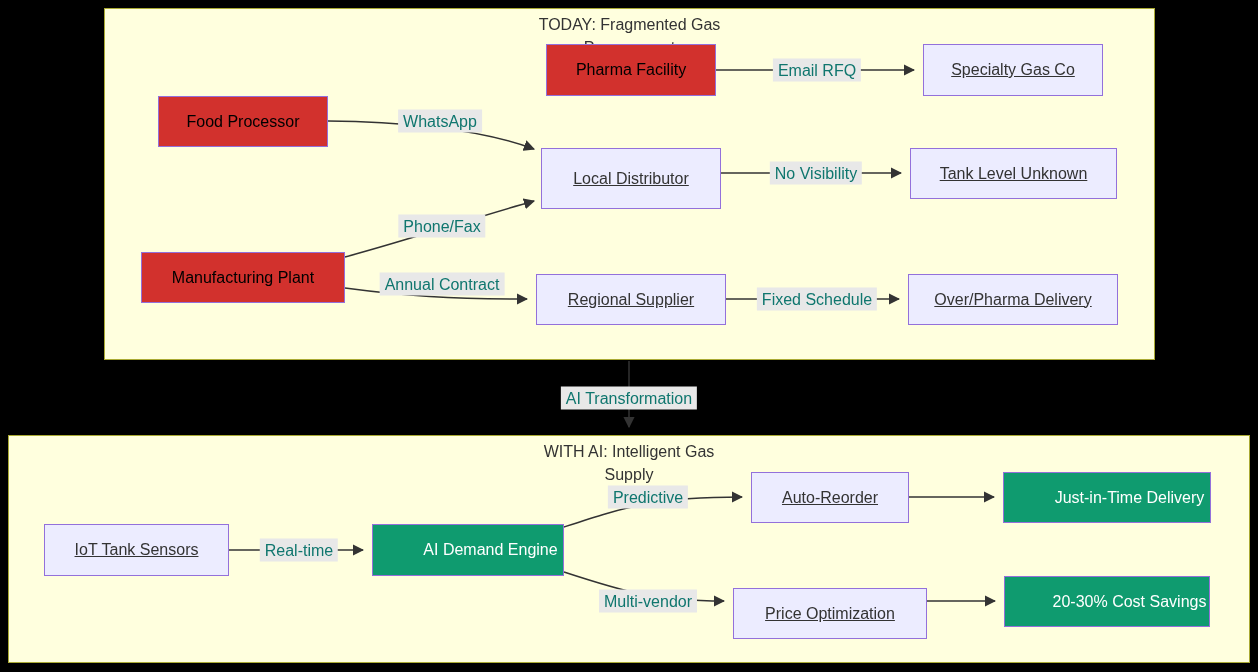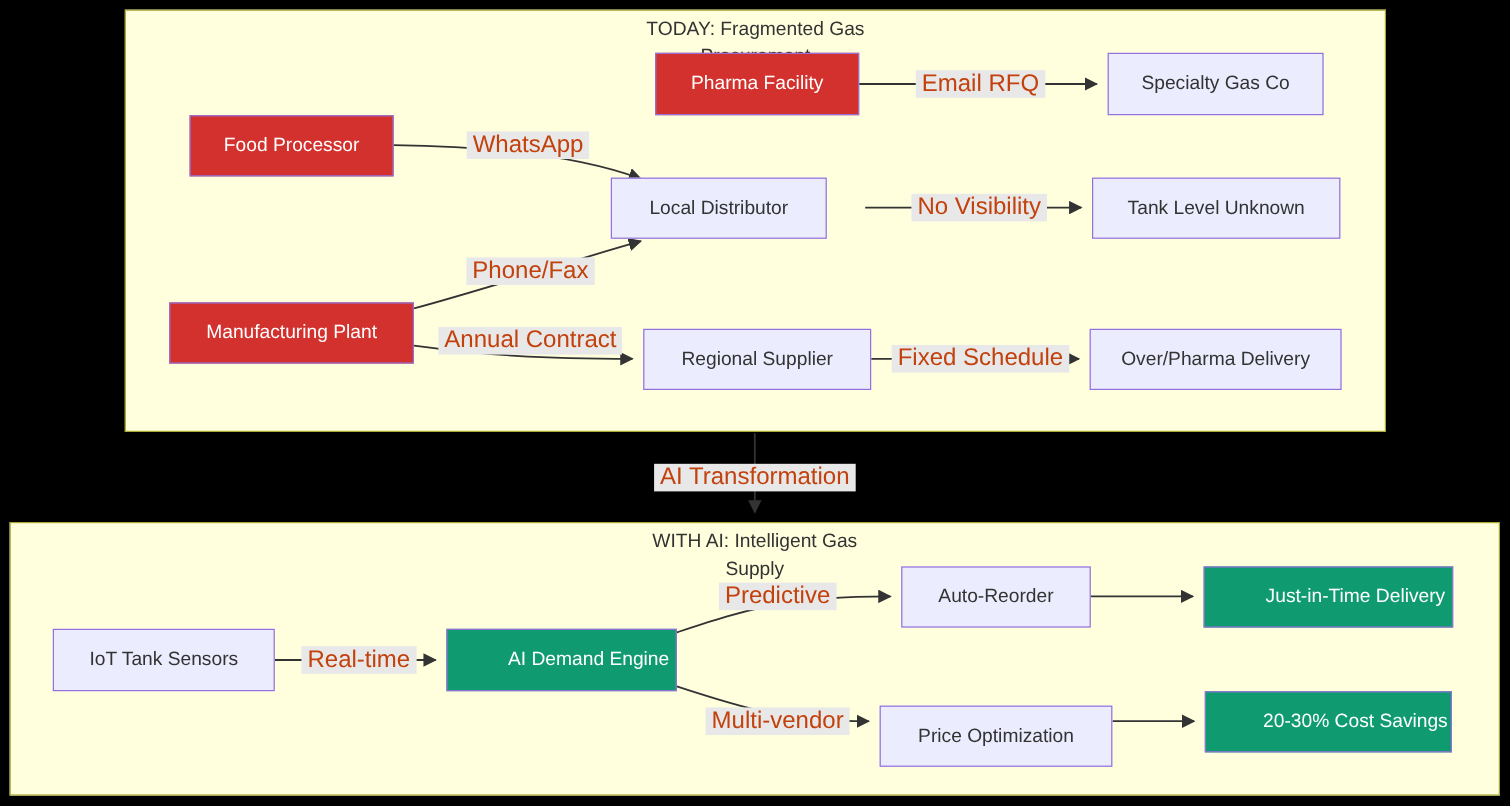--- a/index.html
+++ b/index.html
@@ -37,41 +37,41 @@
     position: absolute;
     left: 0;
     top: 0;
     z-index: 3;
     pointer-events: none;
   }
   .edge-label {
     position: absolute;
     transform: translate(-50%, -50%);
     background: #e8e8e8;
-    color: #c2410c;
-    font-size: 20px;
+    color: #0f766e;
+    font-size: 16px;
     line-height: 19px;
     padding: 2px 5px;
     white-space: nowrap;
     z-index: 4;
   }
   .node {
     position: absolute;
     box-sizing: border-box;
     border: 1px solid #9370db;
     display: flex;
     align-items: center;
     justify-content: center;
     font-size: 16px;
     text-align: center;
     white-space: nowrap;
     z-index: 5;
   }
-  .node.default { background: #ececff; color: #333333; }
-  .node.problem { background: #d2312d; color: #ffffff; text-align: center; }
+  .node.default { background: #ececff; color: #333333; text-decoration: underline; }
+  .node.problem { background: #d2312d; color: #000000; text-align: center; }
   .node.solution { background: #0f9b6f; color: #ffffff; padding-left: 45px; }
 </style>
 </head>
 <body>
 
 <div class="stage">
 
   <div class="cluster" style="left:104px; top:8px; width:1051px; height:352px;">
     <div class="cluster-title" style="width:200px;">TODAY: Fragmented Gas Procurement</div>
   </div>
@@ -109,21 +109,21 @@
   <div class="edge-label" style="left:442px; top:284px;">Annual Contract</div>
   <div class="edge-label" style="left:817px; top:299px;">Fixed Schedule</div>
   <div class="edge-label" style="left:629px; top:398px;">AI Transformation</div>
   <div class="edge-label" style="left:299px; top:550px;">Real-time</div>
   <div class="edge-label" style="left:648px; top:497px;">Predictive</div>
   <div class="edge-label" style="left:648px; top:601px;">Multi-vendor</div>
 
   <div class="node problem" style="left:546px; top:44px; width:170px; height:52px;">Pharma Facility</div>
   <div class="node default" style="left:923px; top:44px; width:180px; height:52px;">Specialty Gas Co</div>
   <div class="node problem" style="left:158px; top:96px; width:170px; height:51px;">Food Processor</div>
-  <div class="node default" style="left:509px; top:148px; width:180px; height:51px;">Local Distributor</div>
+  <div class="node default" style="left:541px; top:148px; width:180px; height:61px;">Local Distributor</div>
   <div class="node default" style="left:910px; top:148px; width:207px; height:51px;">Tank Level Unknown</div>
   <div class="node problem" style="left:141px; top:252px; width:204px; height:51px;">Manufacturing Plant</div>
   <div class="node default" style="left:536px; top:274px; width:190px; height:51px;">Regional Supplier</div>
   <div class="node default" style="left:908px; top:274px; width:210px; height:51px;">Over/Pharma Delivery</div>
 
   <div class="node default" style="left:44px; top:524px; width:185px; height:52px;">IoT Tank Sensors</div>
   <div class="node solution" style="left:372px; top:524px; width:192px; height:52px;">AI Demand Engine</div>
   <div class="node default" style="left:751px; top:472px; width:158px; height:51px;">Auto-Reorder</div>
   <div class="node solution" style="left:1003px; top:472px; width:208px; height:51px;">Just-in-Time Delivery</div>
   <div class="node default" style="left:733px; top:576px; width:194px; height:51px;margin-top:12px;">Price Optimization</div>

